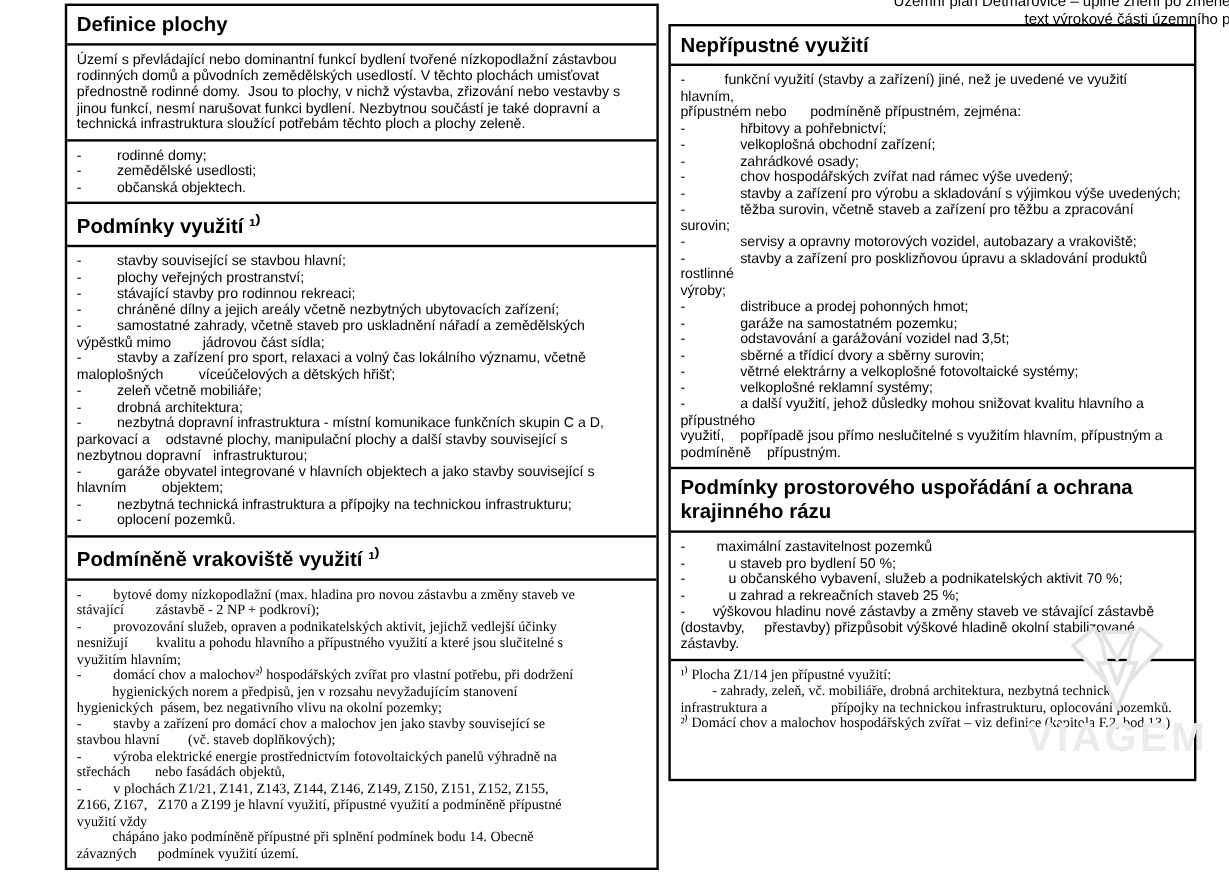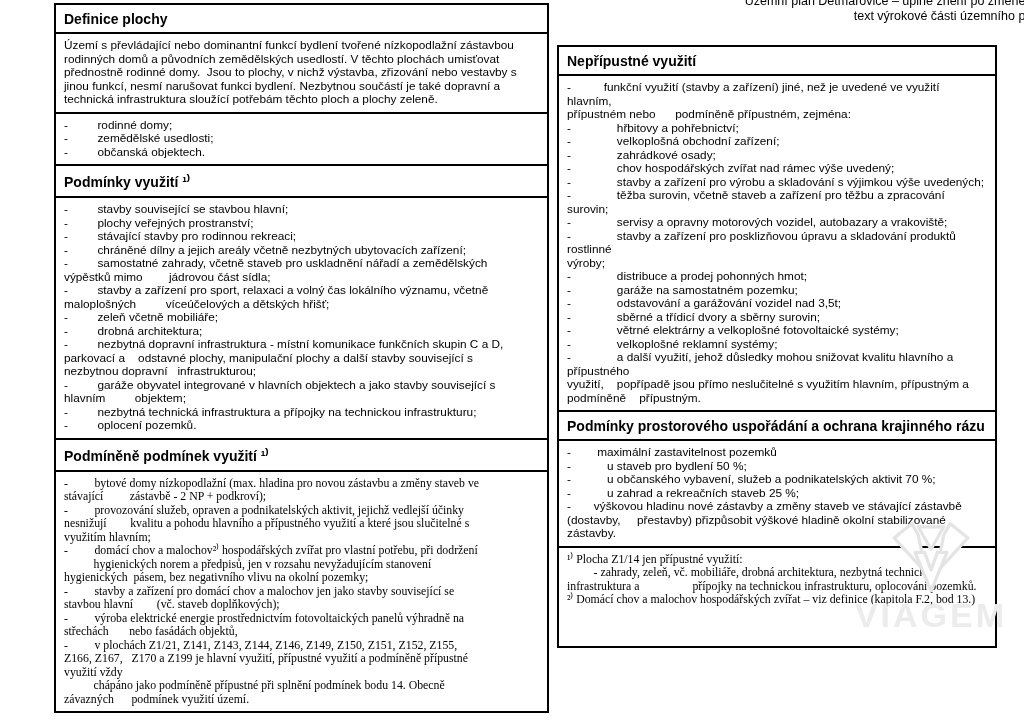--- a/index.html
+++ b/index.html
@@ -8,24 +8,24 @@
     background:#ffffff;color:#000;
     font-family:"Liberation Sans",sans-serif;
     margin-left:41px;
   }
   .page-header{
     position:absolute;top:-6px;right:16px;text-align:right;
     font-size:12.5px;line-height:15px;
   }
   .col{position:absolute;border:2px solid #000;background:#fff;box-sizing:border-box;}
   .left-col{left:13px;top:3px;width:495px;}
-  .right-col{left:516px;top:45px;width:440px;}
+  .right-col{left:516px;top:20px;width:440px;}
   .row{border-bottom:2px solid #000;padding:5px 8px;}
   .col .row:last-child{border-bottom:none;font-family:Liberation Serif, serif;}
-  .header-row{font-weight:bold;font-size:14px;padding:6px 8px 5px 8px;}
+  .header-row{font-weight:bold;font-size:17px;padding:6px 8px 5px 8px;}
   .content-row{font-size:11.8px;line-height:13.5px;white-space:pre-wrap;word-break:normal;}
   .footnotes-row{min-height:88px;}
   .watermark{
     position:absolute;left:798px;top:522px;width:184px;
     text-align:center;z-index:5;pointer-events:none;
   }
   .wm-gem{display:block;margin:0 auto;}
   .wm-text{
     font-size:34px;font-weight:bold;letter-spacing:3px;
     color:#ececec;line-height:34px;margin-top:-4px;
@@ -66,21 +66,21 @@
 -         zeleň včetně mobiliáře;
 -         drobná architektura;
 -         nezbytná dopravní infrastruktura - místní komunikace funkčních skupin C a D,
 parkovací a    odstavné plochy, manipulační plochy a další stavby související s
 nezbytnou dopravní   infrastrukturou;
 -         garáže obyvatel integrované v hlavních objektech a jako stavby související s
 hlavním         objektem;
 -         nezbytná technická infrastruktura a přípojky na technickou infrastrukturu;
 -         oplocení pozemků.</div>
 
-    <div class="row header-row">Podmíněně podmínek využití ¹⁾</div>
+    <div class="row header-row">Podmíněně vrakoviště využití ¹⁾</div>
     <div class="row content-row">-         bytové domy nízkopodlažní (max. hladina pro novou zástavbu a změny staveb ve
 stávající         zástavbě - 2 NP + podkroví);
 -         provozování služeb, opraven a podnikatelských aktivit, jejichž vedlejší účinky
 nesnižují        kvalitu a pohodu hlavního a přípustného využití a které jsou slučitelné s
 využitím hlavním;
 -         domácí chov a malochov²⁾ hospodářských zvířat pro vlastní potřebu, při dodržení
           hygienických norem a předpisů, jen v rozsahu nevyžadujícím stanovení
 hygienických  pásem, bez negativního vlivu na okolní pozemky;
 -         stavby a zařízení pro domácí chov a malochov jen jako stavby související se
 stavbou hlavní        (vč. staveb doplňkových);

